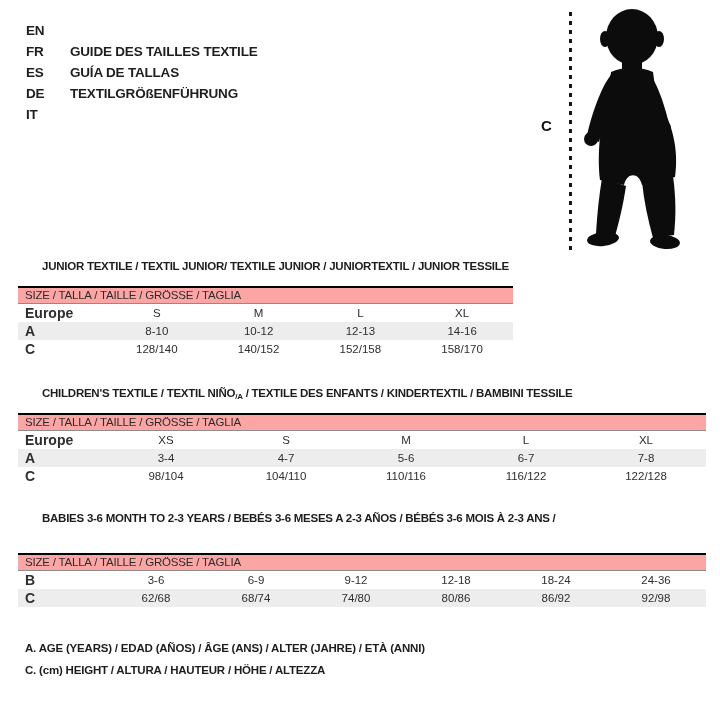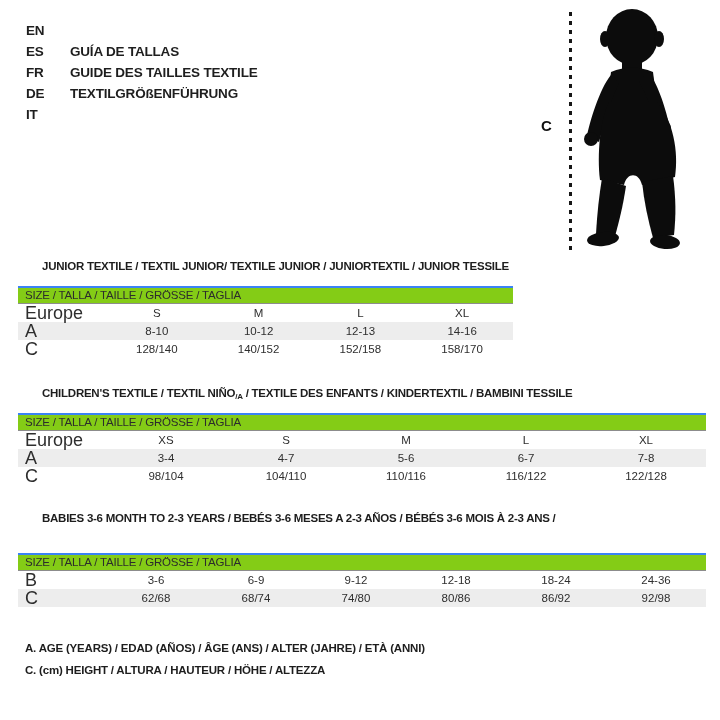--- a/index.html
+++ b/index.html
@@ -19,47 +19,47 @@
   .c-label{position:absolute;left:541px;top:117px;font-weight:700;font-size:15px;color:#111;}
   .toddler-svg{position:absolute;left:581px;top:6px;}
   
   .section-title{
     position:absolute;left:42px;font-weight:700;font-size:11.5px;letter-spacing:-0.25px;color:#1d1d1d;line-height:18px;white-space:nowrap;
   }
   .section-title .sub{font-size:8px;vertical-align:-2px;}
   
   .size-table{position:absolute;left:18px;}
   .size-table .bar{
-    background:#84cc16;border-top:2px solid #3b82f6;border-bottom:1px solid #8c8c8c;
+    background:#fca5a5;border-top:2px solid #000000;border-bottom:1px solid #8c8c8c;
     height:15px;line-height:15px;font-size:11.5px;letter-spacing:-0.2px;color:#2c2c2c;padding-left:7px;
   }
   .trow{display:flex;height:18px;align-items:center;font-size:11.5px;color:#2e2e2e;}
   .trow.stripe{background:#ededed;}
-  .trow .lbl{width:88px;padding-left:7px;box-sizing:border-box;font-size:18px;}
+  .trow .lbl{width:88px;padding-left:7px;box-sizing:border-box;font-size:14px;font-weight:bold;}
   .trow .cell{flex:1;text-align:center;}
   .w-junior{width:495px;}
   .w-wide{width:688px;}
   
   .footnotes{position:absolute;left:25px;top:637px;}
   .footnotes div{font-weight:700;font-size:11.5px;letter-spacing:-0.2px;line-height:22.4px;color:#1d1d1d;white-space:nowrap;}
 </style>
 </head>
 <body>
 
 <div class="lang-block">
   <div class="lang-row">
     <span class="code">EN</span>
   </div>
   <div class="lang-row">
+    <span class="code">FR</span>
+    <span>GUIDE DES TAILLES TEXTILE</span>
+  </div>
+  <div class="lang-row">
     <span class="code">ES</span>
     <span>GUÍA DE TALLAS</span>
-  </div>
-  <div class="lang-row">
-    <span class="code">FR</span>
-    <span>GUIDE DES TAILLES TEXTILE</span>
   </div>
   <div class="lang-row">
     <span class="code">DE</span>
     <span>TEXTILGRÖßENFÜHRUNG</span>
   </div>
   <div class="lang-row">
     <span class="code">IT</span>
   </div>
 </div>
 

